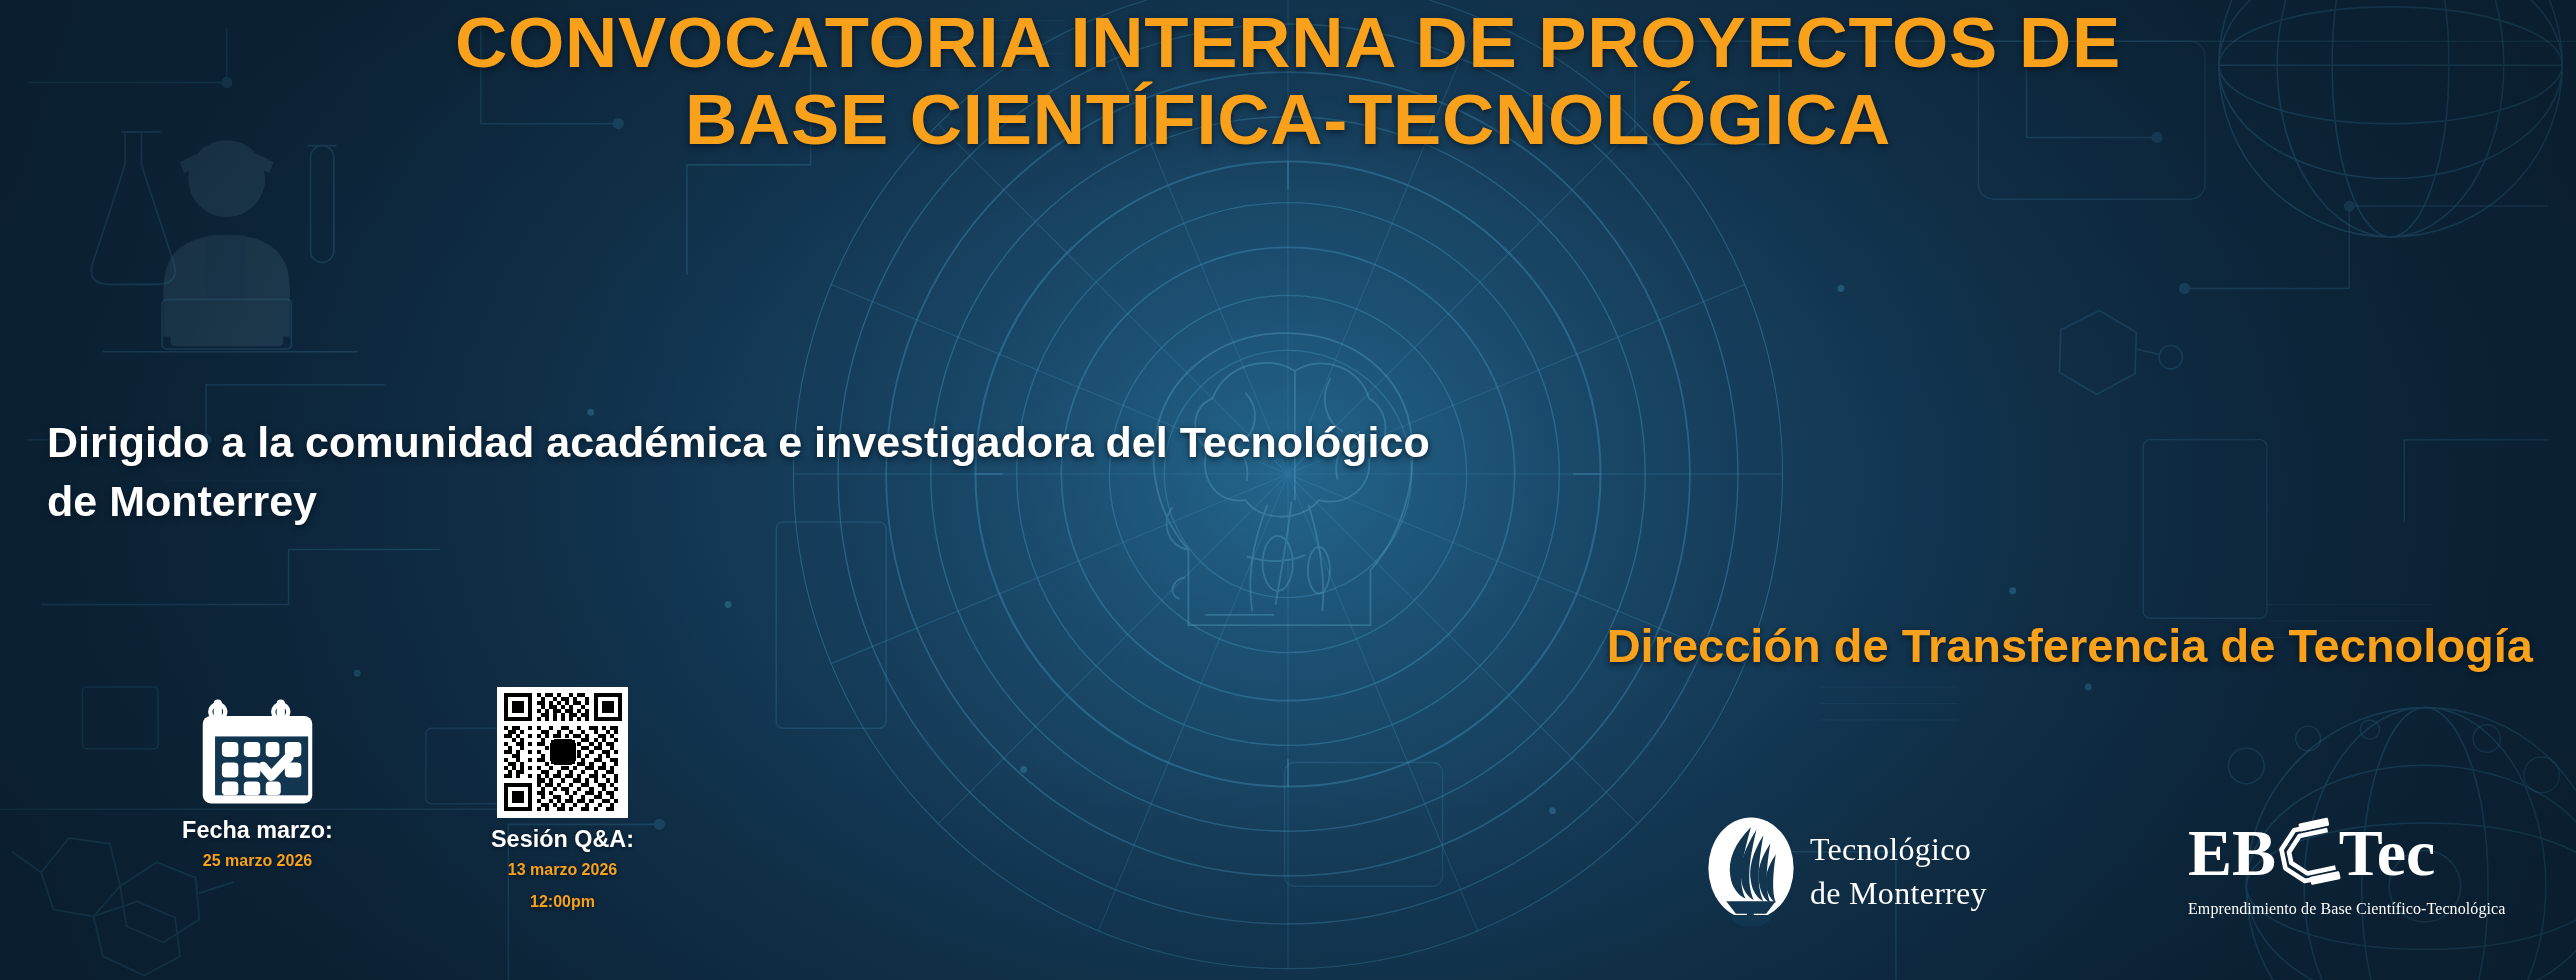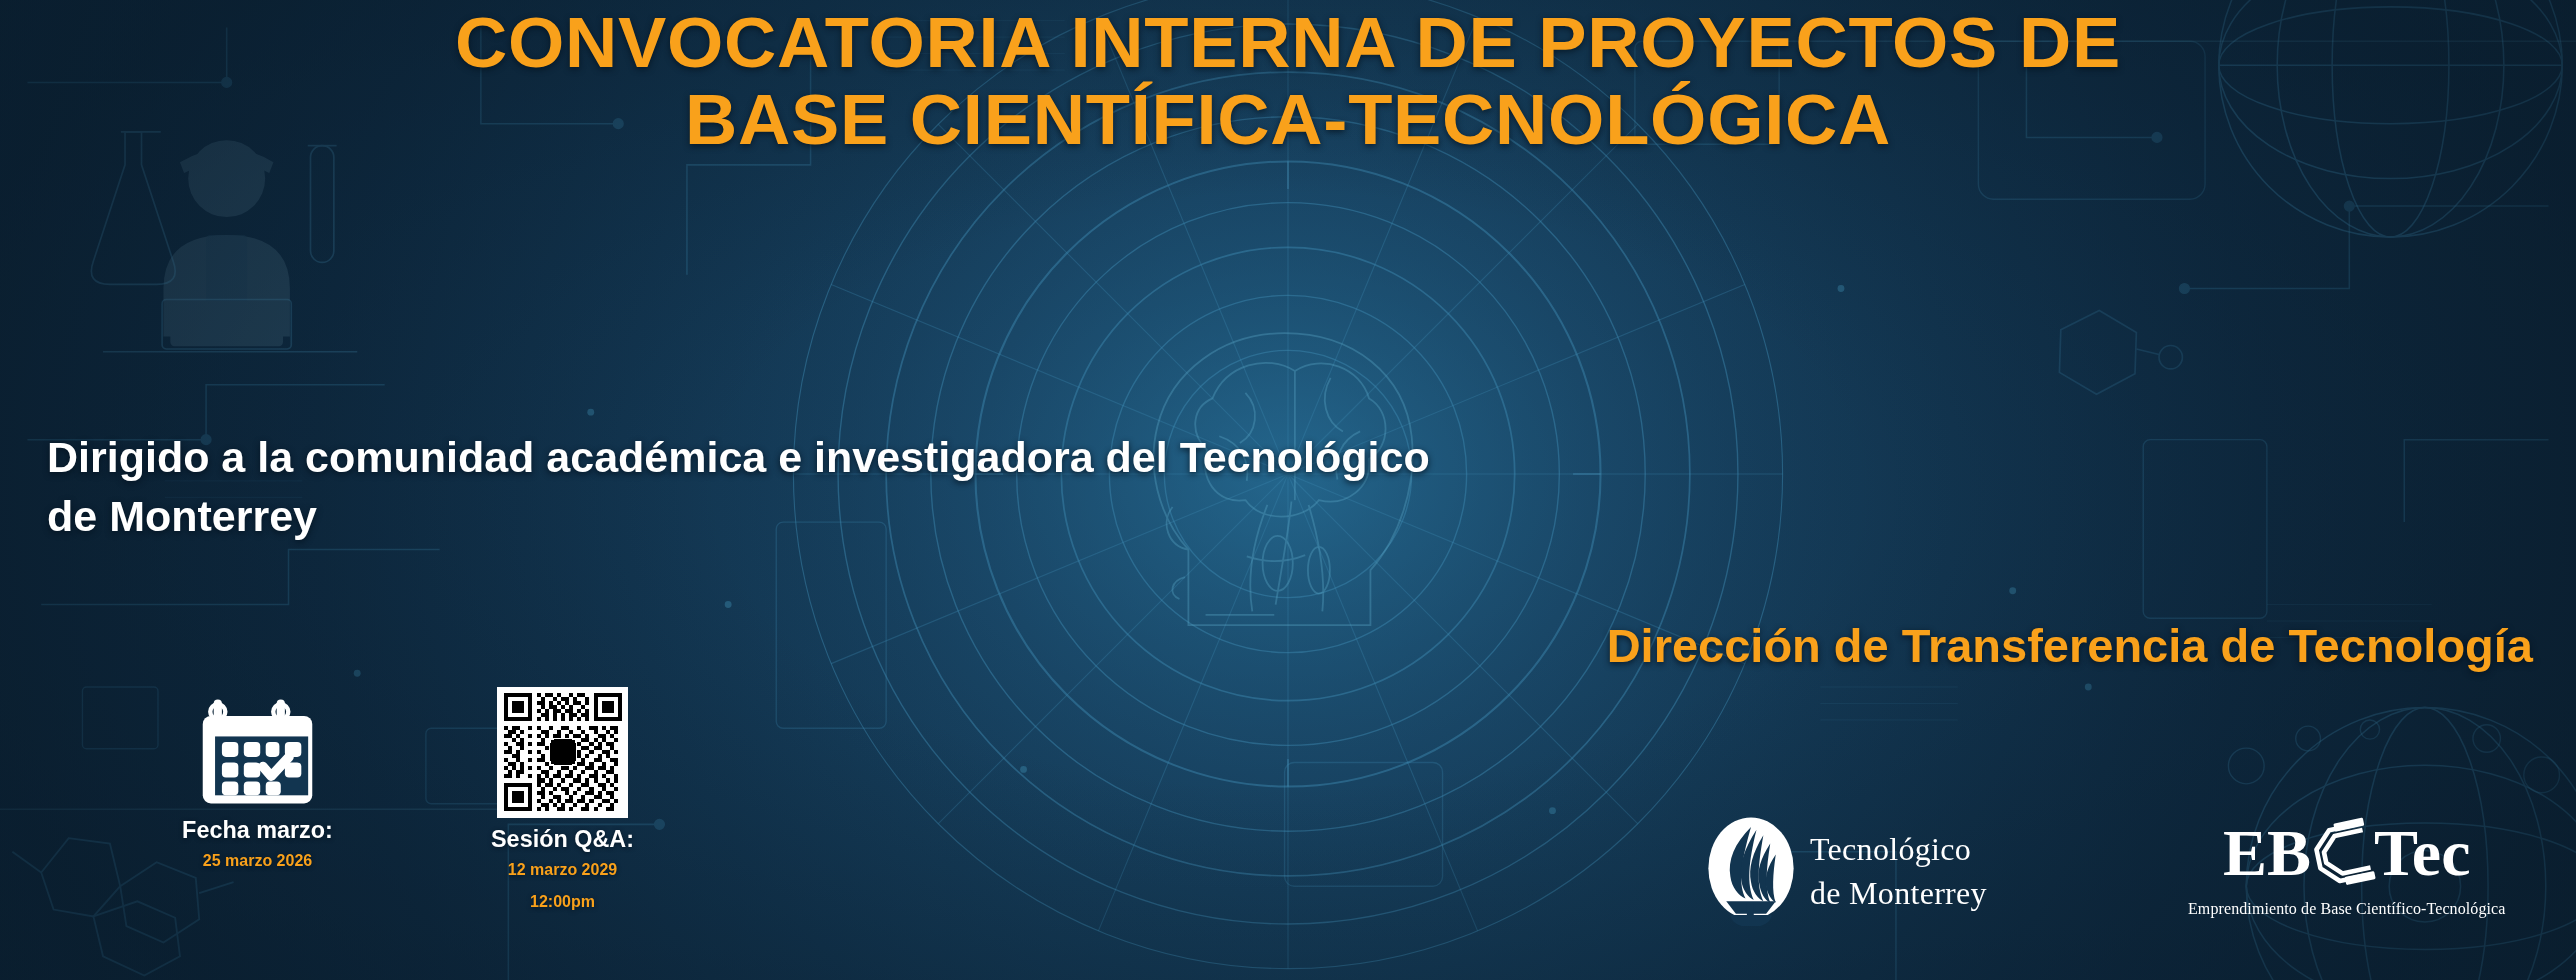--- a/index.html
+++ b/index.html
@@ -47,21 +47,21 @@
     text-align:center;
     color:#ffffff;
     font-weight:bold;
     font-size:41px;
     line-height:48px;
     text-shadow:0 2.1px 6.2px rgba(4,18,30,.8);
     white-space:nowrap;
   }
 
   .audience{
-    position:absolute;left:47px;top:428px;
+    position:absolute;left:47px;top:413px;
     width:1786px;
     color:#ffffff;
     font-weight:bold;
     font-size:43px;
     line-height:59px;
     text-shadow:0 2.1px 6.9px rgba(4,18,30,.85);
   }
   .audience span{display:block;}
 
   .department{
@@ -124,21 +124,21 @@
     line-height:44px;
     letter-spacing:0.3px;
   }
   .tec-words span{display:block;}
 
   #ebc-logo{
     position:absolute;left:2188px;top:817px;
     text-align:center;
   }
   .ebc-row{
-    display:flex;align-items:center;justify-content:center;
+    display:flex;align-items:center;justify-content:flex-start;
     color:#ffffff;
     font-family:"Liberation Serif",serif;
     font-weight:bold;
     font-size:66px;
     line-height:66px;
   }
   .ebc-tag{
     color:#ffffff;
     font-family:Liberation Serif, serif;
     font-size:16px;
@@ -434,21 +434,21 @@
           <path d="M8 26h1v1H8zM11 26h1v1h-1zM13 26h1v1h-1zM15 26h2v1h-2zM18 26h2v1h-2zM21 26h1v1h-1zM24 26h2v1h-2zM27 26h1v1h-1z"></path>
           <path d="M9 27h2v1H9zM12 27h1v1h-1zM14 27h1v1h-1zM17 27h1v1h-1zM20 27h1v1h-1zM23 27h1v1h-1zM26 27h1v1h-1z"></path>
           <path d="M8 28h1v1H8zM10 28h1v1h-1zM13 28h2v1h-2zM16 28h1v1h-1zM19 28h2v1h-2zM22 28h1v1h-1zM25 28h2v1h-2z"></path>
 
           <path d="M11 11h7v7h-7z" fill="#fff"></path>
           <rect x="11.4" y="11.4" width="6.2" height="6.2" rx="1" fill="#000"></rect>
         </g>
       </svg>
     </div>
     <span class="info-label">Sesión Q&amp;A:</span>
-    <span class="info-value">12 marzo 2029</span>
+    <span class="info-value">13 marzo 2026</span>
     <span class="info-value">12:00pm</span>
   </div>
 
   <div id="tec-logo">
     <svg width="88" height="110" viewBox="0 0 64 80">
       <ellipse cx="32" cy="38" rx="31" ry="37" fill="#fff"></ellipse>
       <g fill="#123550">
         <path d="M32 8 C 20 20 15 32 17 44 C 18 52 23 58 28 60 C 23 50 24 36 32 8 Z"></path>
         <path d="M36 10 C 27 24 23 36 25 47 C 26 54 30 59 34 61 C 29 50 30 34 36 10 Z"></path>
         <path d="M41 14 C 33 27 30 38 32 48 C 33 55 37 60 41 62 C 36 51 37 36 41 14 Z"></path>

